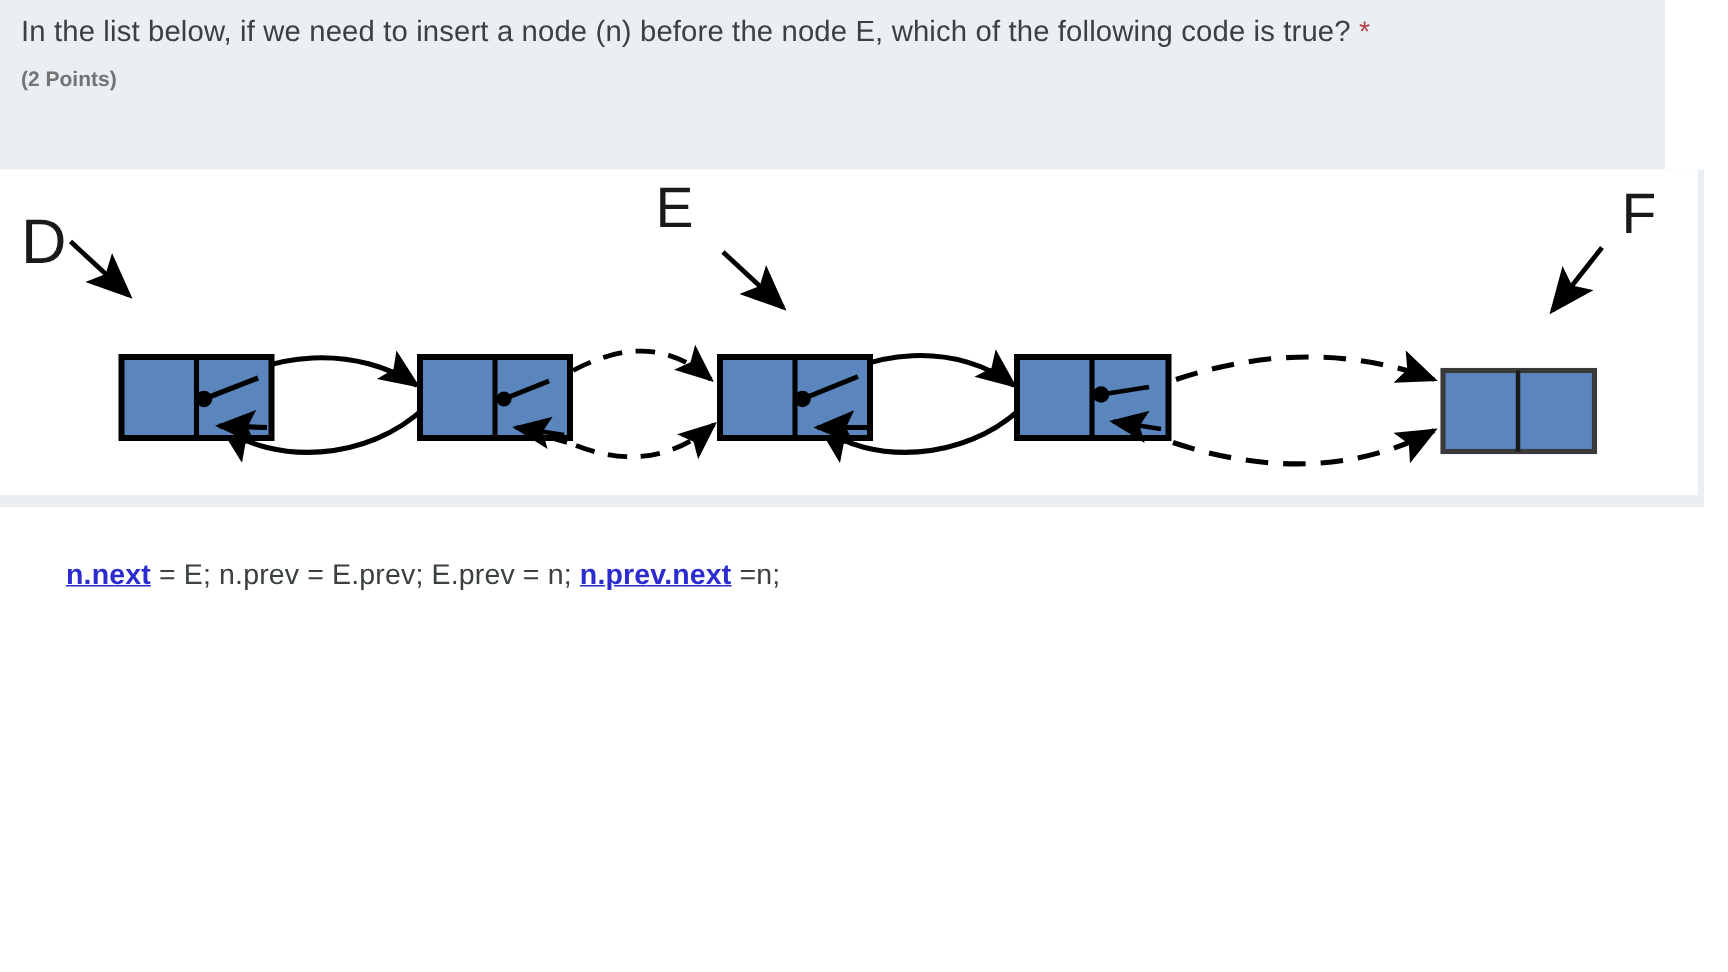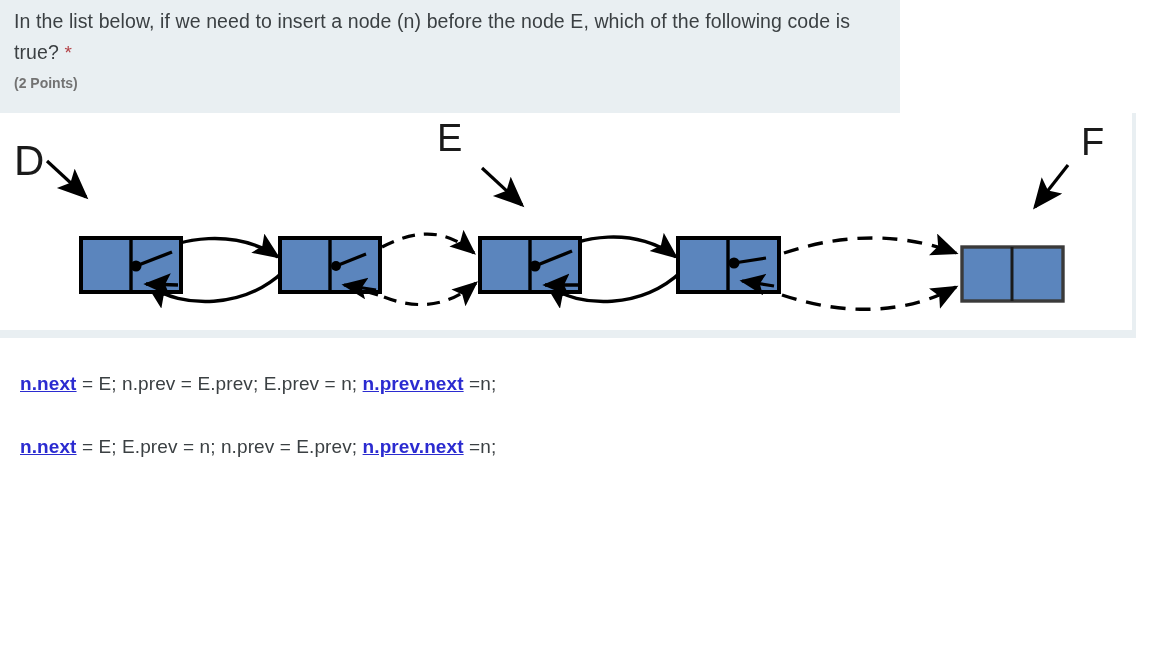--- a/index.html
+++ b/index.html
@@ -13,21 +13,21 @@
     overflow: hidden;
     font-family: "Liberation Sans", sans-serif;
     position: relative;
   }
 
   
   .question-panel {
     position: absolute;
     left: 0;
     top: 0;
-    width: 900px;
+    width: 1110px;
     height: 113px;
     background: #e9eff2;
     box-sizing: border-box;
     padding: 6px 30px 0 14px;
   }
   .question-text {
     font-size: 19.5px;
     line-height: 31px;
     color: #3b4043;
     letter-spacing: .1px;
@@ -80,21 +80,21 @@
   }
   .radio-wrap {
     position: absolute;
     left: -14px;
     top: 50%;
     transform: translateY(-50%);
     width: 22px;
     height: 22px;
   }
   .option-label {
-    margin-left: 20px;
+    margin-left: 44px;
     font-size: 19px;
     color: #3b4043;
     white-space: nowrap;
     letter-spacing: .1px;
   }
   .lnk {
     color: #2b2bd0;
     text-decoration: underline;
     font-weight: 600;
   }
@@ -215,23 +215,15 @@
   <div class="option-row">
     <span class="radio-wrap">
       
     </span>
     <span class="option-label">
       <span class="lnk">n.next</span><span class="plain"> = E; n.prev = E.prev; E.prev = n; </span><span class="lnk">n.prev.next</span><span class="plain"> =n;</span>
     </span>
   </div>
 
 
-  <div class="option-row">
-    <span class="radio-wrap">
-      
-    </span>
-    <span class="option-label">
-      <span class="lnk">n.next</span><span class="plain"> = E; E.prev = n; n.prev = E.prev; </span><span class="lnk">n.prev.next</span><span class="plain"> =n;</span>
-    </span>
-  </div>
 
 
 </div>
 
 </body></html>

